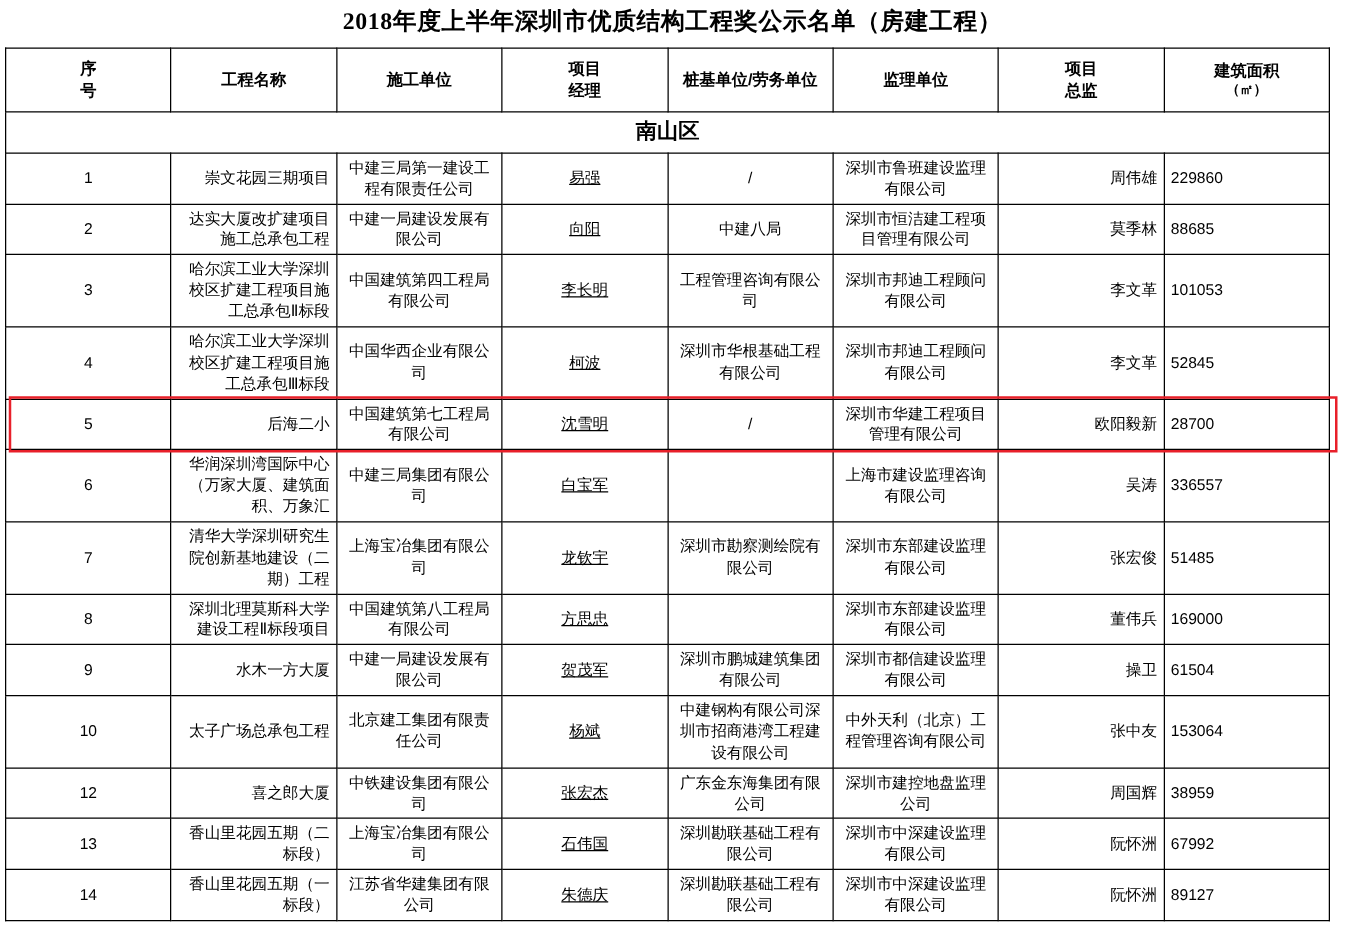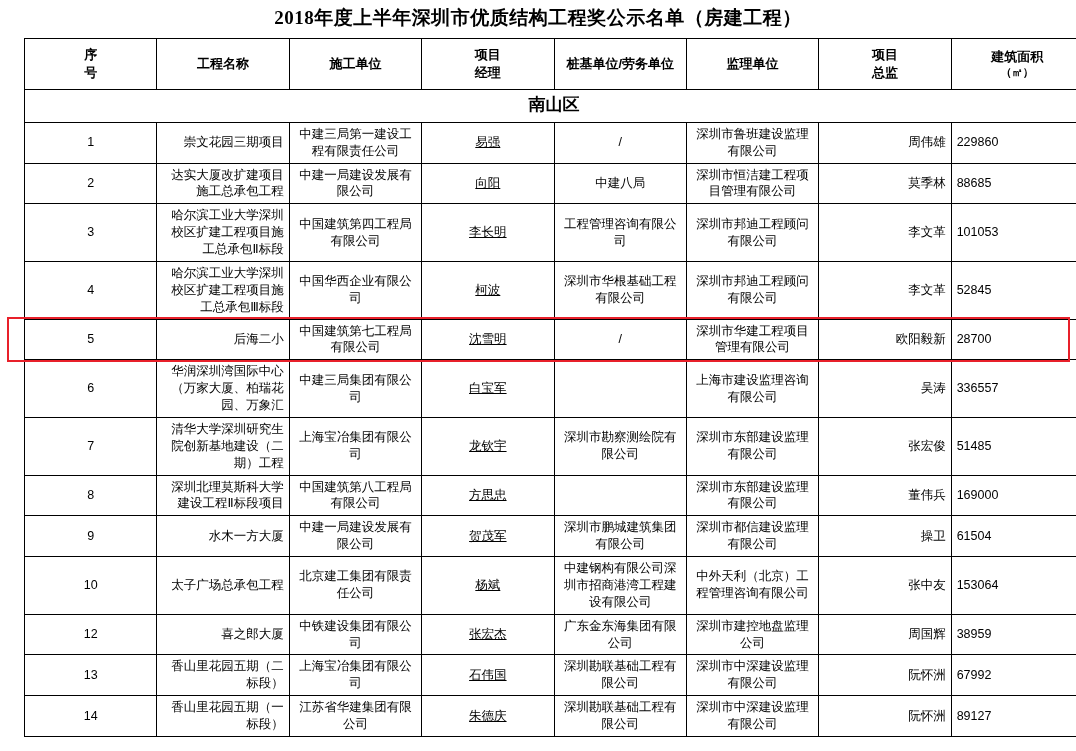--- a/index.html
+++ b/index.html
@@ -12,21 +12,21 @@
     height: 751px;
     font-family: "Liberation Sans", "DejaVu Sans", sans-serif;
     color: #000000;
     overflow: hidden;
   }
   .page {
     position: relative;
     width: 1076px;
     height: 751px;
     box-sizing: border-box;
-    padding: 0 24px;
+    padding: 0 4px;
   }
   .doc-title {
     text-align: center;
     font-size: 19px;
     font-weight: bold;
     letter-spacing: 0.5px;
     padding: 7px 0 8px 0;
     line-height: 1.2;
     font-family: "Liberation Serif", "DejaVu Serif", serif;
   }
@@ -159,21 +159,21 @@
           <td class="c-name">后海二小</td>
           <td class="c-constructor">中国建筑第七工程局有限公司</td>
           <td class="c-manager">沈雪明</td>
           <td class="c-pile">/</td>
           <td class="c-supervisor">深圳市华建工程项目管理有限公司</td>
           <td class="c-director">欧阳毅新</td>
           <td class="c-area">28700</td>
         </tr>
         <tr class="data-row">
           <td class="c-num">6</td>
-          <td class="c-name">华润深圳湾国际中心（万家大厦、柏瑞花园、万象汇</td>
+          <td class="c-name">华润深圳湾国际中心（万家大厦、建筑面积、万象汇</td>
           <td class="c-constructor">中建三局集团有限公司</td>
           <td class="c-manager">白宝军</td>
           <td class="c-pile"></td>
           <td class="c-supervisor">上海市建设监理咨询有限公司</td>
           <td class="c-director">吴涛</td>
           <td class="c-area">336557</td>
         </tr>
         <tr class="data-row">
           <td class="c-num">7</td>
           <td class="c-name">清华大学深圳研究生院创新基地建设（二期）工程</td>

